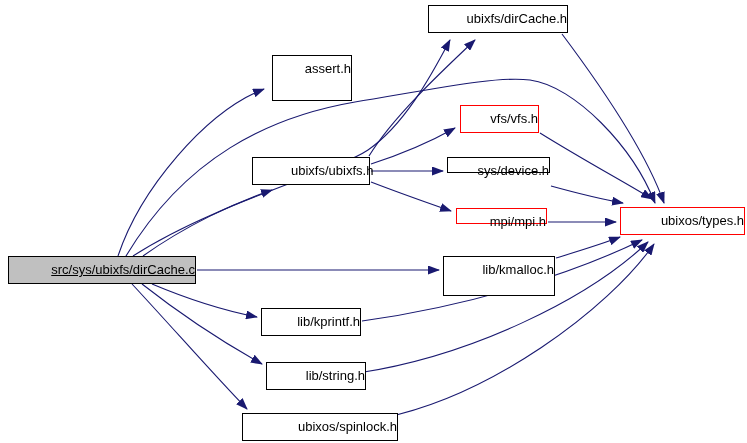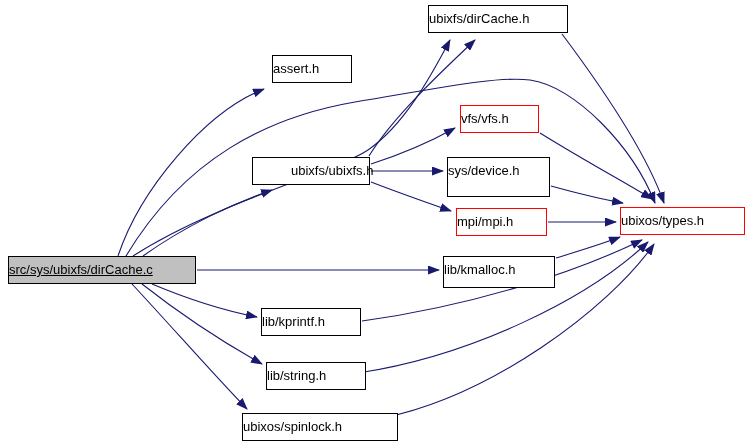--- a/index.html
+++ b/index.html
@@ -10,21 +10,21 @@
   .canvas{
     position:relative;width:747px;height:443px;background:var(--bg);
     font-family:"Liberation Sans","DejaVu Sans",sans-serif;overflow:hidden;
   }
   .edges{position:absolute;left:0;top:0;width:747px;height:443px;}
   .edges path.e{fill:none;stroke:var(--edge);stroke-width:1.1px;}
   .edges .ah{fill:var(--edge);}
   .node{
     position:absolute;box-sizing:border-box;border:1px solid var(--border);
     background:#ffffff;color:#000000;font-size:13px;line-height:26px;
-    text-align:left;white-space:nowrap;z-index:2;
+    text-align:right;white-space:nowrap;z-index:2;
   }
   .node.red{border-color:var(--red);}
   .node.main{background:var(--mainfill);text-decoration:underline;}
 </style>
 </head>
 <body>
 
 <div class="canvas">
 
   <svg class="edges" width="747" height="443" viewBox="0 0 747 443" xmlns="http://www.w3.org/2000/svg">
@@ -50,35 +50,35 @@
     <path class="e" marker-end="url(#arrow)" d="M 551,186 C 580,194 606,200 623,203"></path>
     <path class="e" marker-end="url(#arrow)" d="M 548,222 L 616,222"></path>
     <path class="e" marker-end="url(#arrow)" d="M 556,258 C 582,250 602,244 620,237"></path>
     <path class="e" marker-end="url(#arrow)" d="M 362,321 C 470,306 572,274 642,240"></path>
     <path class="e" marker-end="url(#arrow)" d="M 358,373 C 470,356 587,300 648,242"></path>
     <path class="e" marker-end="url(#arrow)" d="M 383,418 C 490,396 608,310 654,244"></path>
   </svg>
 
   <div class="node main" style="left:8px;top:256px;width:188px;height:28px;">src/sys/ubixfs/dirCache.c</div>
 
-  <div class="node" style="left:272px;top:55px;width:80px;height:28px;">assert.h</div>
+  <div class="node" style="left:272px;top:55px;width:80px;height:46px;">assert.h</div>
 
   <div class="node" style="left:428px;top:5px;width:140px;height:28px;">ubixfs/dirCache.h</div>
 
   <div class="node red" style="left:460px;top:105px;width:79px;height:28px;">vfs/vfs.h</div>
 
   <div class="node" style="left:252px;top:157px;width:118px;height:28px;padding-left:38px;">ubixfs/ubixfs.h</div>
 
-  <div class="node" style="left:447px;top:157px;width:103px;height:40px;">sys/device.h</div>
+  <div class="node" style="left:447px;top:157px;width:103px;height:16px;">sys/device.h</div>
 
-  <div class="node red" style="left:456px;top:208px;width:91px;height:28px;">mpi/mpi.h</div>
+  <div class="node red" style="left:456px;top:208px;width:91px;height:16px;">mpi/mpi.h</div>
 
   <div class="node red" style="left:620px;top:207px;width:125px;height:28px;">ubixos/types.h</div>
 
-  <div class="node" style="left:443px;top:256px;width:112px;height:32px;">lib/kmalloc.h</div>
+  <div class="node" style="left:443px;top:256px;width:112px;height:40px;">lib/kmalloc.h</div>
 
   <div class="node" style="left:261px;top:308px;width:100px;height:28px;">lib/kprintf.h</div>
 
   <div class="node" style="left:266px;top:362px;width:100px;height:28px;">lib/string.h</div>
 
   <div class="node" style="left:242px;top:413px;width:156px;height:28px;">ubixos/spinlock.h</div>
 
 </div>
 
 </body></html>

